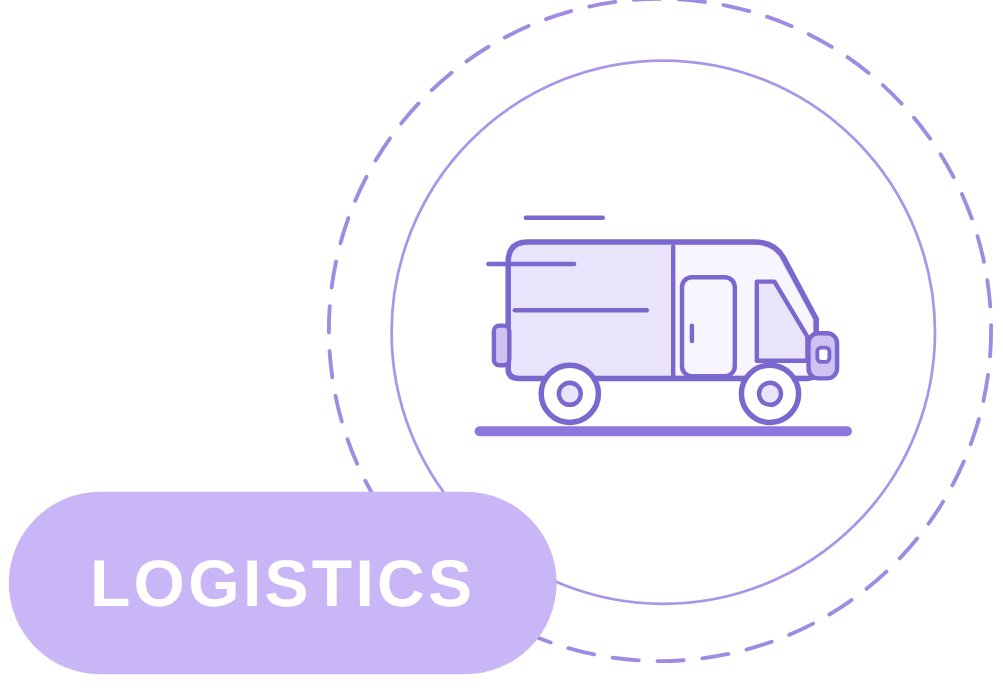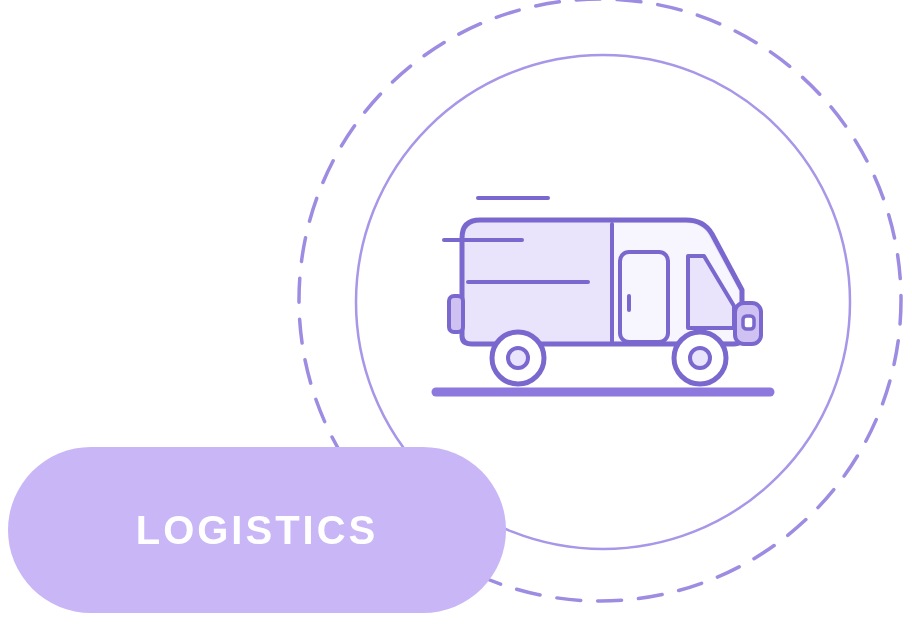--- a/index.html
+++ b/index.html
@@ -68,21 +68,21 @@
     height: 166px;
     border-radius: 83px;
     background: var(--badge-bg, #c9b6f6);
     display: flex;
     align-items: center;
     justify-content: center;
   }
   .badge span {
     color: var(--badge-text, #ffffff);
     font-weight: bold;
-    font-size: 40px;
+    font-size: 60px;
     letter-spacing: 3px;
     user-select: none;
     text-align: center;
   }
 </style>
 </head>
 <body>
 
 <div class="stage">
 

